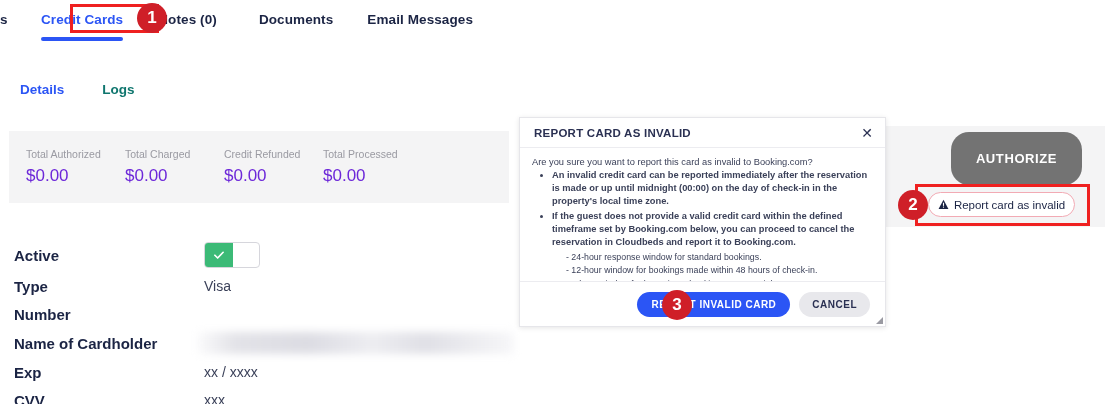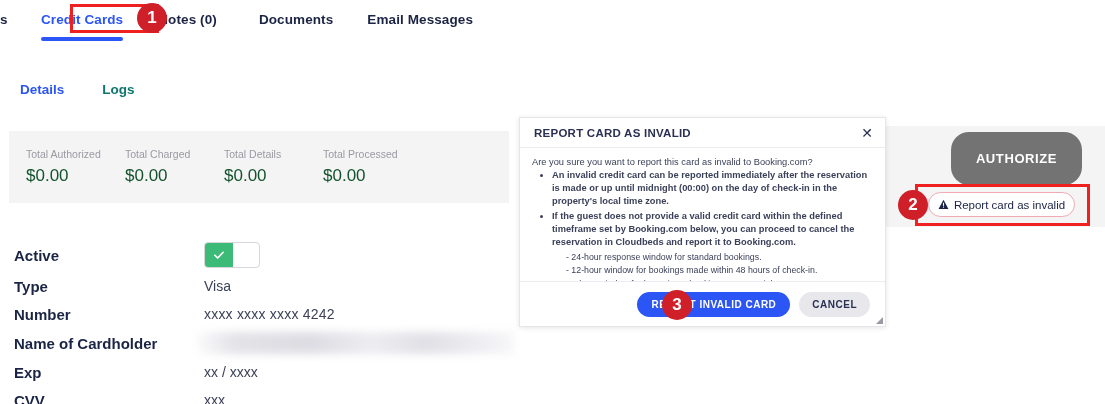--- a/index.html
+++ b/index.html
@@ -33,21 +33,21 @@
   .subtab { font-size: 13.5px; font-weight: bold; color: #0f766e; }
   .subtab.active { color: #2b55f5; }
 
   
   .totals {
     position: absolute; left: 9px; top: 131px; width: 500px; height: 72px;
     background: #f4f4f5; display: flex; align-items: center; padding-left: 17px; gap: 14px;
   }
   .total-cell { min-width: 85px; }
   .total-label { font-size: 10.5px; color: #9a9aa2; margin-bottom: 6px; white-space: nowrap; }
-  .total-value { font-size: 17px; color: #14532d; }
+  .total-value { font-size: 17px; color: #6d28d9; }
 
   
   .fields { position: absolute; left: 14px; top: 238px; width: 500px; }
   .frow { display: flex; align-items: center; height: 28px; }
   .fkey { width: 190px; font-size: 15px; font-weight: bold; color: #1b2444; }
   .fval { font-size: 14px; color: #3b4159; }
   .fval.num { letter-spacing: .2px; }
 
   
   .toggle {
@@ -175,21 +175,21 @@
   <div class="totals">
     <div class="total-cell">
       <div class="total-label">Total Authorized</div>
       <div class="total-value">$0.00</div>
     </div>
     <div class="total-cell">
       <div class="total-label">Total Charged</div>
       <div class="total-value">$0.00</div>
     </div>
     <div class="total-cell">
-      <div class="total-label">Total Details</div>
+      <div class="total-label">Credit Refunded</div>
       <div class="total-value">$0.00</div>
     </div>
     <div class="total-cell">
       <div class="total-label">Total Processed</div>
       <div class="total-value">$0.00</div>
     </div>
   </div>
 
   <div class="fields">
 
@@ -204,21 +204,20 @@
       </div>
     </div>
 
     <div class="frow">
       <div class="fkey">Type</div>
       <div class="fval">Visa</div>
     </div>
 
     <div class="frow">
       <div class="fkey">Number</div>
-      <div class="fval num">xxxx xxxx xxxx 4242</div>
     </div>
 
     <div class="frow" style="height:30px">
       <div class="fkey">Name of Cardholder</div>
       <div class="redact"></div>
     </div>
 
     <div class="frow">
       <div class="fkey">Exp</div>
       <div class="fval">xx / xxxx</div>

